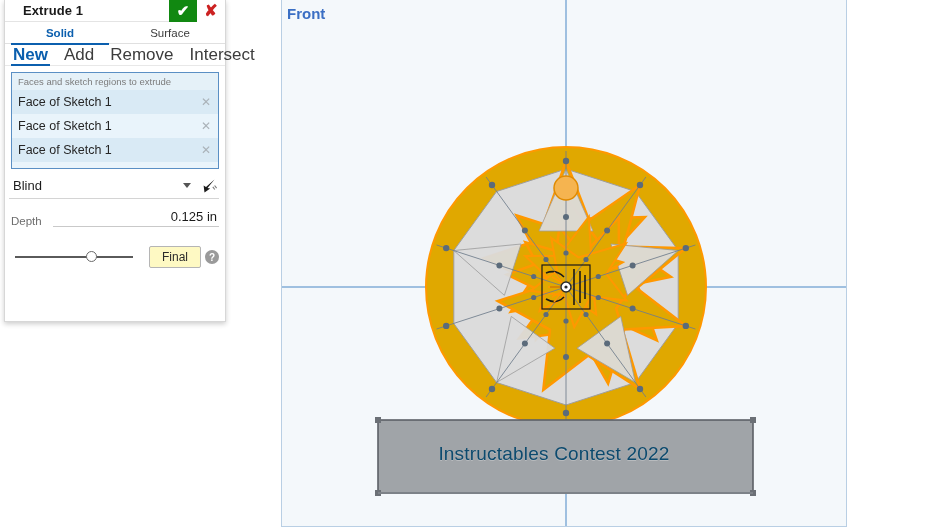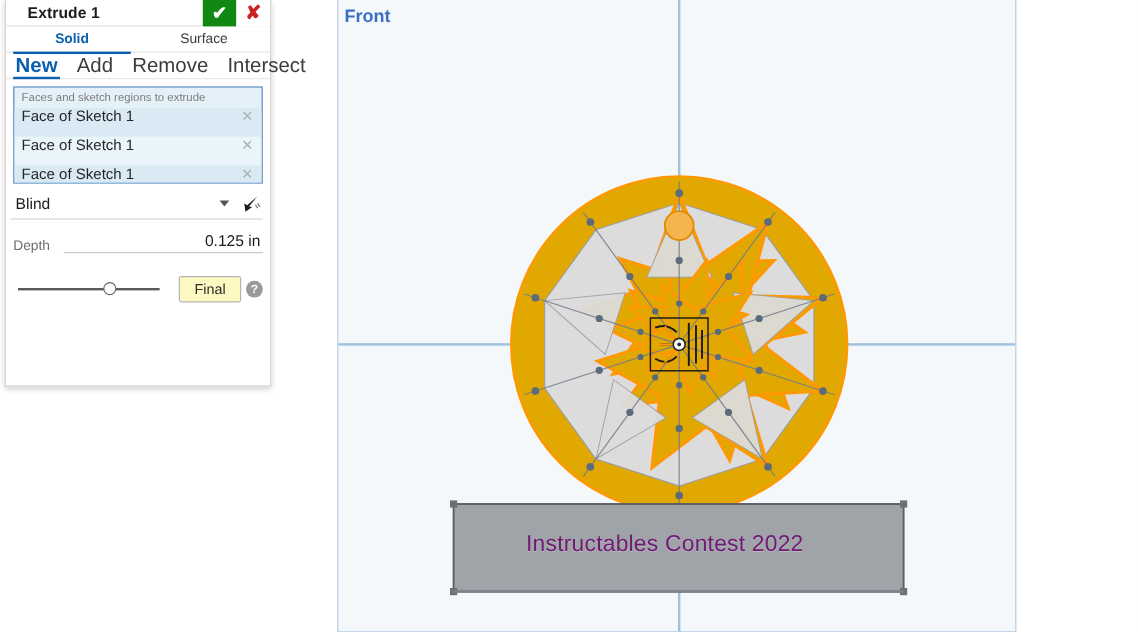--- a/index.html
+++ b/index.html
@@ -63,29 +63,29 @@
     font-size: 17px; color: #3c3c3c; cursor: pointer; margin-right: 16px;
     position: relative; height: 22px; display: flex; align-items: center;
   }
   .tabs-secondary .stab.active { color: #0b5fae; font-weight: bold; }
   .tabs-secondary .stab.active::after {
     content: ""; position: absolute; left: -2px; right: -2px; bottom: 0px;
     height: 2px; background: #0b5fae;
   }
 
   .query-box {
-    margin: 6px 6px 0 6px; height: 81px; overflow: hidden;
+    margin: 6px 6px 0 6px; height: 97px; overflow: hidden;
     border: 1px solid #5a8fc4; background: #e5f1f8; position: relative;
   }
   .query-caption {
     font-size: 9.5px; color: #7c7c7c; padding: 3px 0 2px 6px;
     line-height: 12px;
   }
   .qrow {
-    height: 24px; display: flex; align-items: flex-start;
+    height: 24px; display: flex; align-items: center;
     padding: 0 4px 0 6px;
   }
   .qrow.odd  { background: #d9eaf5; }
   .qrow.even { background: #e9f4fb; }
   .qrow .qlabel { flex: 1; font-size: 12.5px; color: #262626; white-space: nowrap; }
   .qrow .qx { font-size: 12px; color: #aab2b8; cursor: pointer; padding: 0 3px; }
 
   .endrow {
     display: flex; align-items: center; height: 26px;
     margin: 4px 6px 0 4px; border-bottom: 1px solid #d4d4d4;
@@ -158,21 +158,21 @@
     background: #9fc0e0;
   }
   .axis-h {
     position: absolute; left: 0; top: 286px; width: 566px; height: 2px;
     background: #9fc0e0;
   }
   .vp-svg { position: absolute; left: 0; top: 0; width: 566px; height: 527px; }
 
   .plate-label {
     position: absolute; left: 96px; top: 443px; width: 352px;
-    text-align: center; font-size: 19px; color: #701a75;
+    text-align: center; font-size: 19px; color: #0c4a6e;
     font-family: "Liberation Sans", sans-serif;
     letter-spacing: .2px; text-shadow: 0 1px 0 rgba(255,255,255,.25);
     pointer-events: none;
   }
 </style>
 </head>
 <body>
 
 <div id="app">
 

